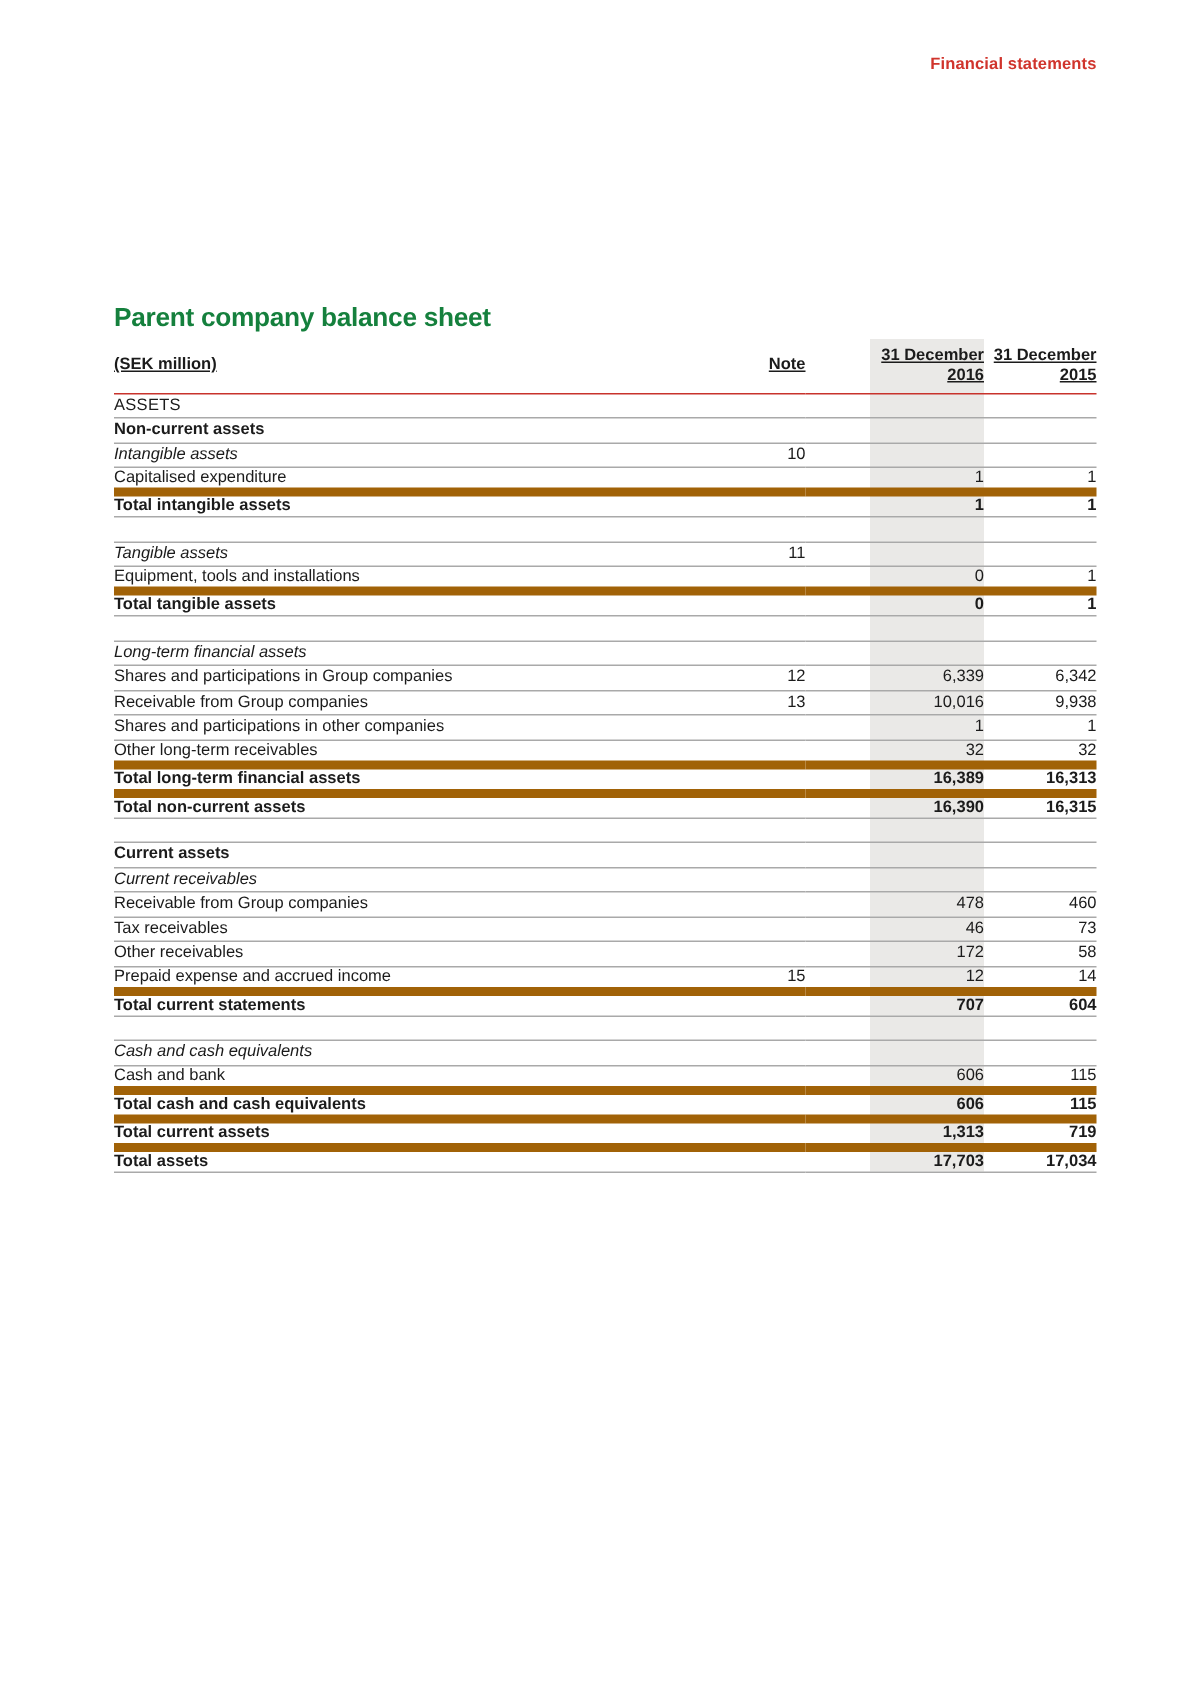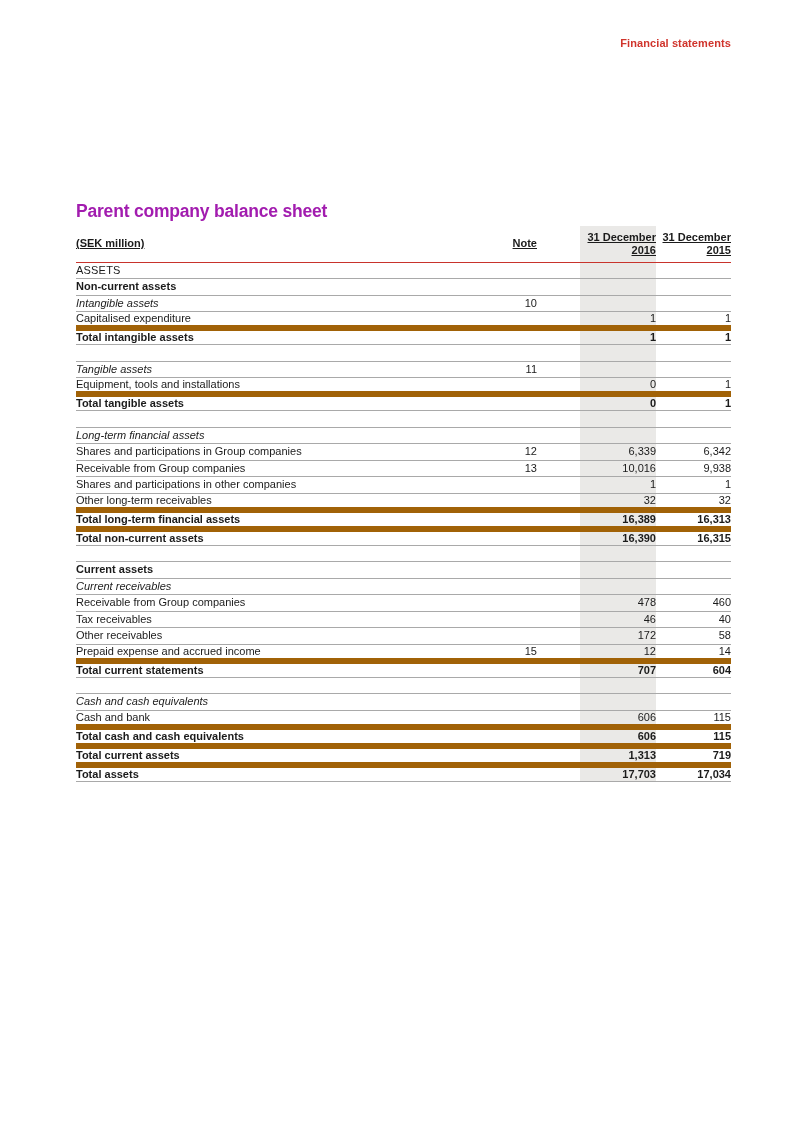--- a/index.html
+++ b/index.html
@@ -21,21 +21,21 @@
     font-weight: bold;
     color: #d0342c;
     letter-spacing: 0.1px;
   }
   .title {
     position: absolute;
     top: 201px;
     left: 76px;
     font-size: 17.5px;
     font-weight: bold;
-    color: #a21caf;
+    color: #15803d;
     letter-spacing: -0.2px;
   }
   table.bs {
     position: absolute;
     top: 226px;
     left: 76px;
     width: 655px;
     border-collapse: collapse;
     table-layout: fixed;
   }
@@ -257,21 +257,21 @@
           <td class="c-note"></td>
           <td class="c-gap"></td>
           <td class="c-v2016">478</td>
           <td class="c-v2015">460</td>
         </tr>
         <tr class="normal">
           <td class="c-label">Tax receivables</td>
           <td class="c-note"></td>
           <td class="c-gap"></td>
           <td class="c-v2016">46</td>
-          <td class="c-v2015">40</td>
+          <td class="c-v2015">73</td>
         </tr>
         <tr class="normal">
           <td class="c-label">Other receivables</td>
           <td class="c-note"></td>
           <td class="c-gap"></td>
           <td class="c-v2016">172</td>
           <td class="c-v2015">58</td>
         </tr>
         <tr class="normal">
           <td class="c-label">Prepaid expense and accrued income</td>

